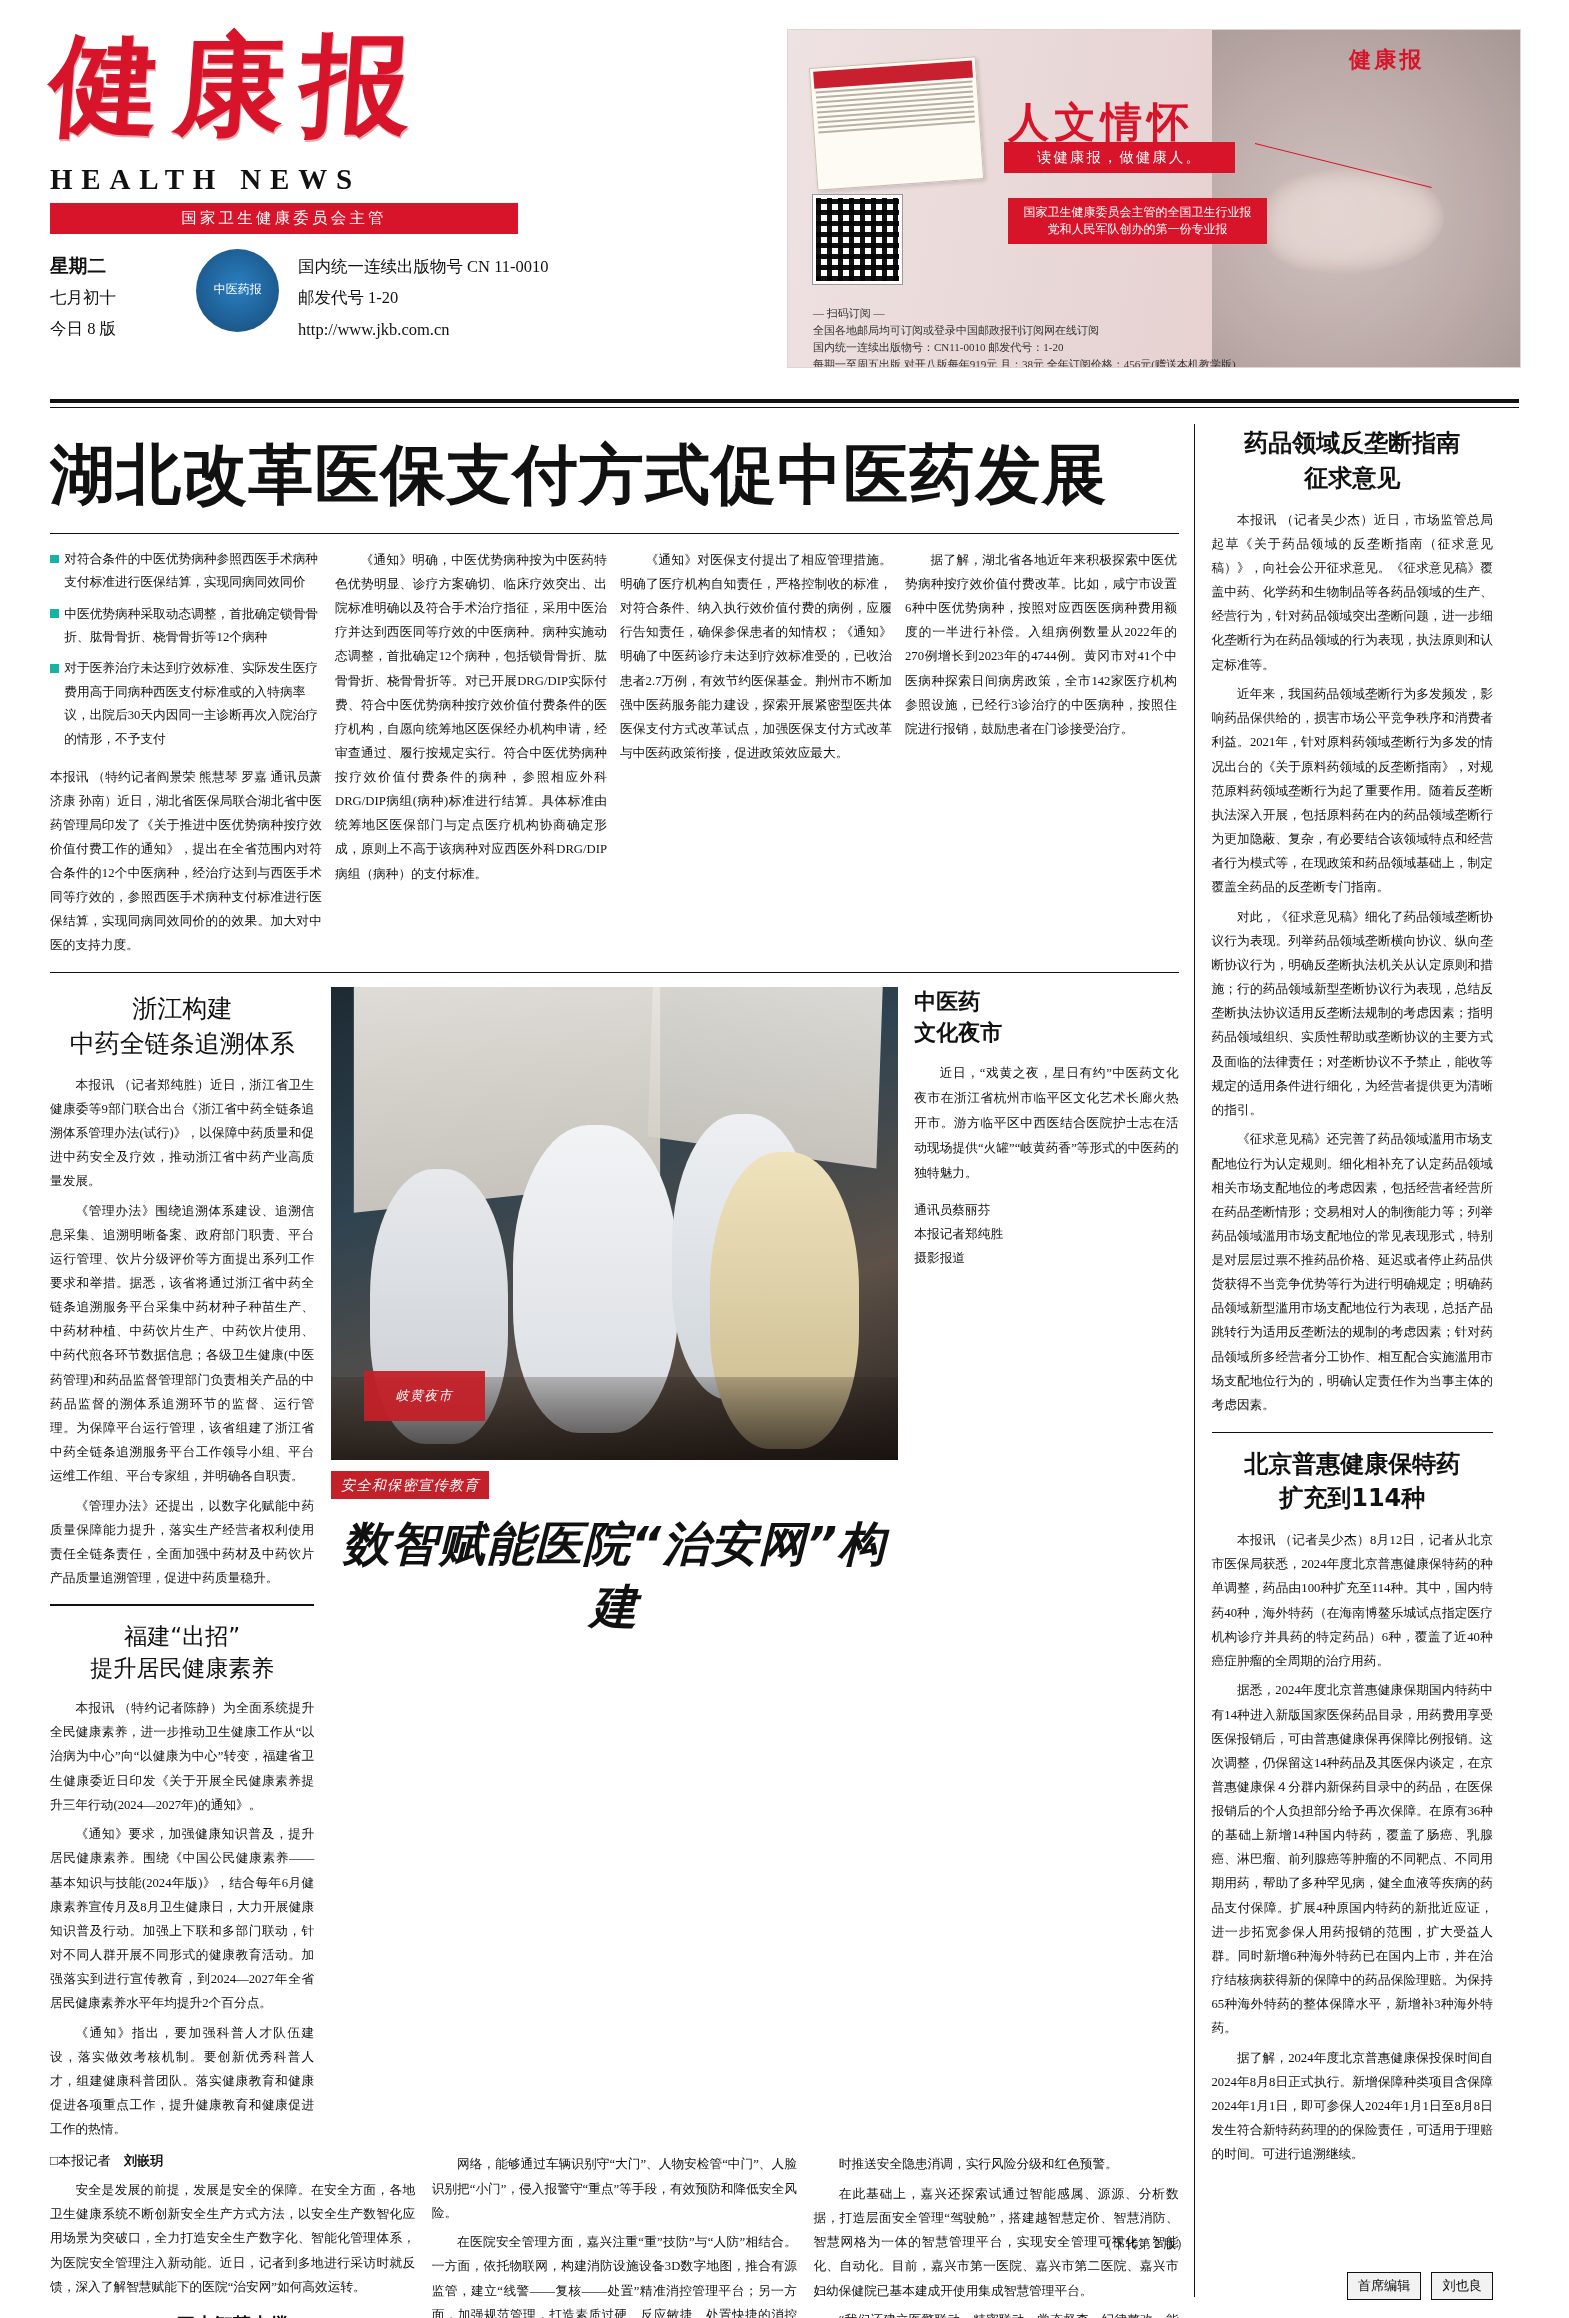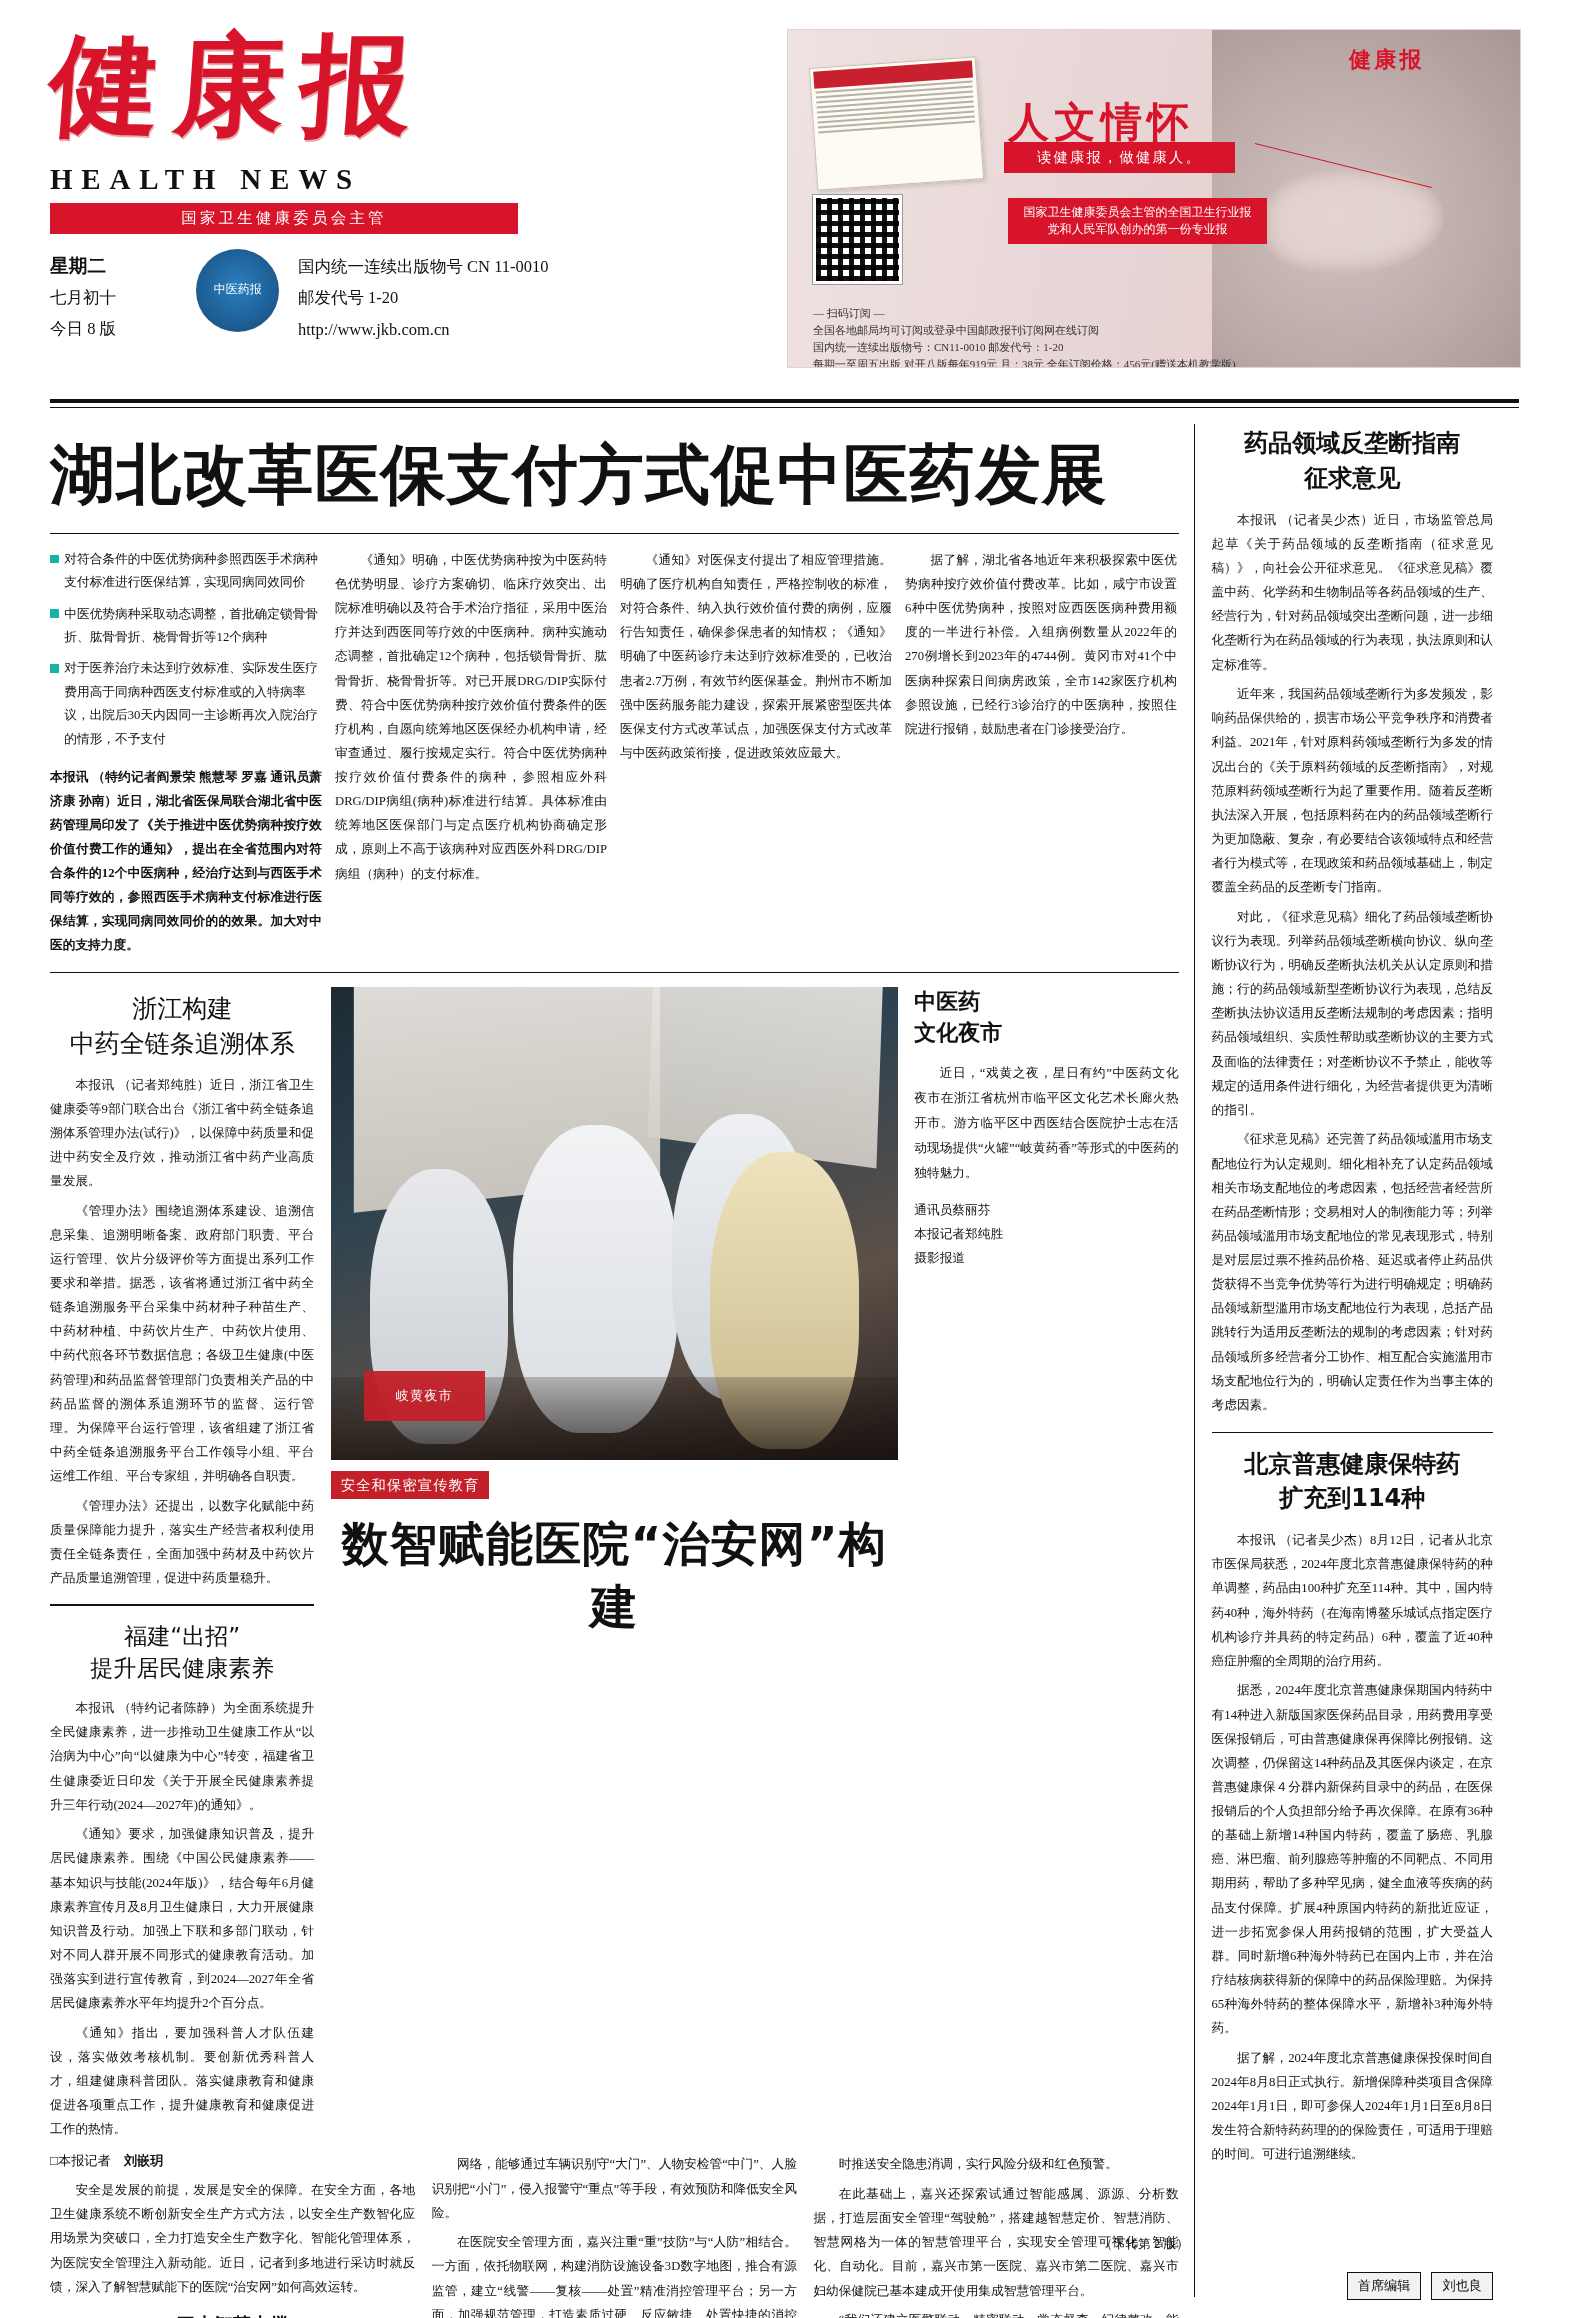--- a/index.html
+++ b/index.html
@@ -191,34 +191,34 @@
     display:flex;
     gap:13px;
   }
   .cols4 .c{width:272px;}
   .bullets{font-size:12.7px;line-height:1.85;}
   .bullets p{margin:0 0 7.7px 0;display:flex;}
   .bullets .sq{
     width:8.8px;height:8.8px;background:#19b3a6;flex:0 0 auto;margin:6.6px 5.5px 0 0;
   }
   .byline{
-    font-size:12.7px;line-height:1.9;margin-top:13.2px;text-align:justify;font-weight:bold;
+    font-size:12.7px;line-height:1.9;margin-top:13.2px;text-align:justify;
   }
   p.body{
     font-size:12.7px;line-height:1.9;margin:0 0 5.5px 0;text-align:justify;
     text-justify:inter-ideograph;
   }
   .hr-thin{height:1.1px;background:#111;margin:14.3px 0;}
 
   
   .mid{
     display:flex;gap:16.5px;margin-top:13.2px;
   }
   .mid-left{width:272px;}
-  .mid-photo{width:567px;}
+  .mid-photo{width:567px;font-style:italic;}
   .mid-cap{width:272px;}
   .sec-title{
     font-family:"DejaVu Sans","Liberation Sans",sans-serif;
     font-size:25px;font-weight:normal;line-height:1.4;text-align:center;margin:3.3px 0 12px 0;
   }
   .sec-title.small{font-size:23px;}
   .photo-box{
     width:567px;height:473px;position:relative;overflow:hidden;
     background:linear-gradient(160deg,#1d2a33 0%,#2f4350 35%,#5d5148 70%,#2a2320 100%);
   }

